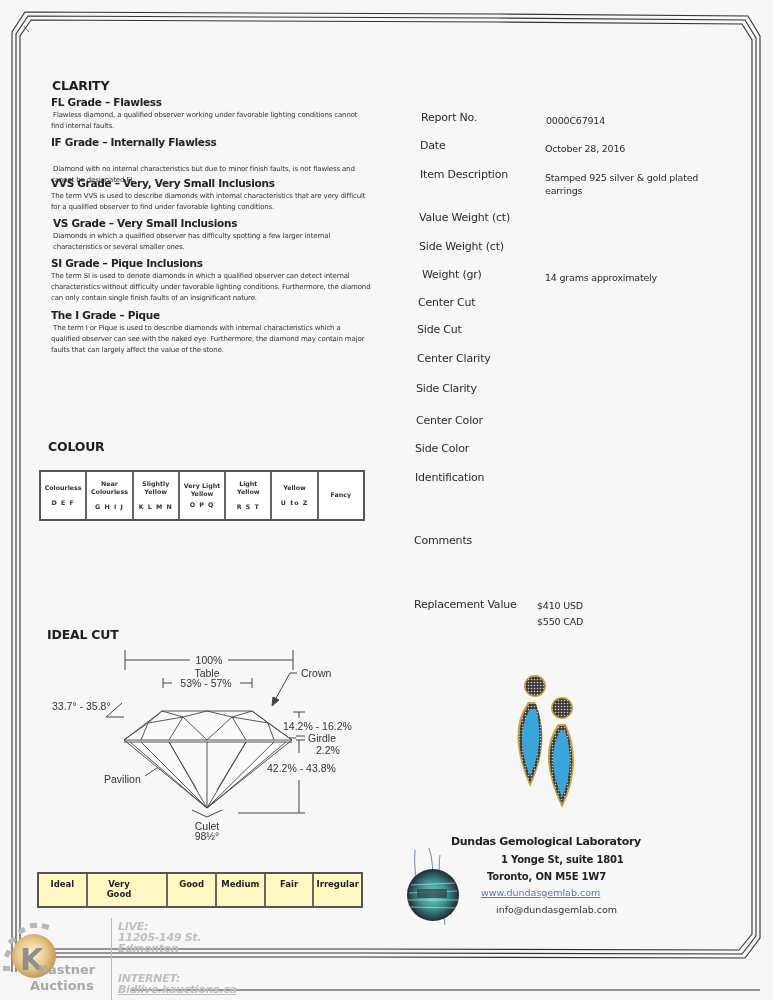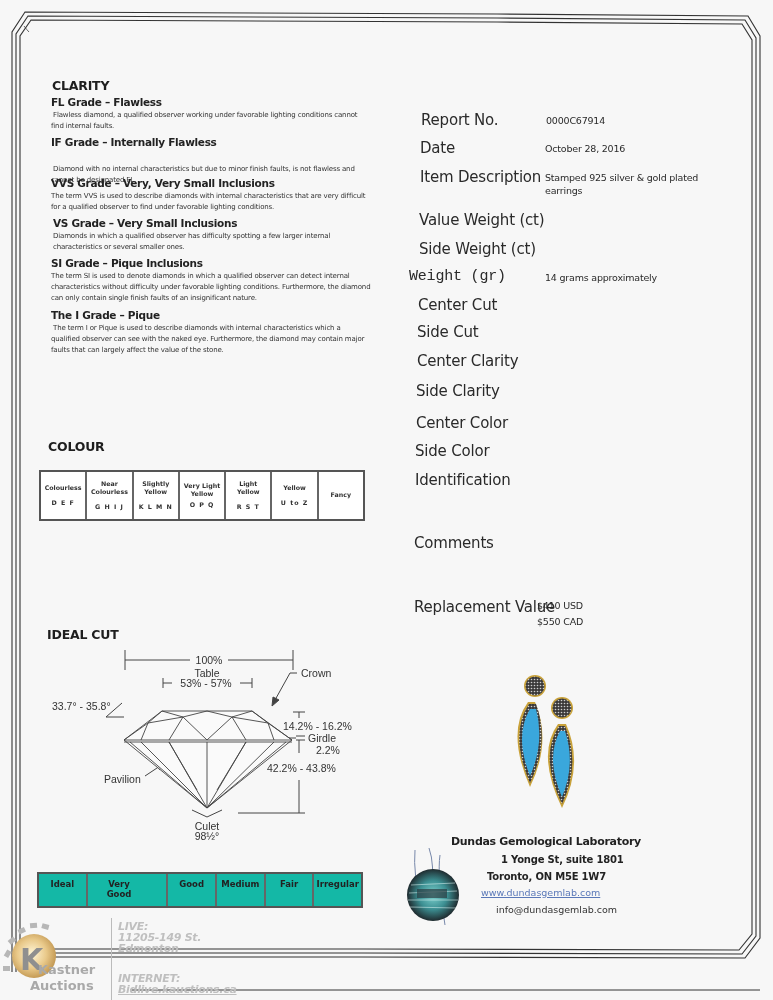--- a/index.html
+++ b/index.html
@@ -15,26 +15,26 @@
     .h-grade { font-family: "DejaVu Sans", sans-serif; font-weight: bold; font-size: 10.5px; color: #222; letter-spacing: -0.3px; }
     .p-grade { font-family: "DejaVu Sans", sans-serif; font-size: 7px; line-height: 11px; color: #333; width: 320px; letter-spacing: -0.15px; }
 
     
     .colour-table { position: absolute; left: 39px; top: 470px; width: 322px; height: 47px; border: 2px solid #555; display: flex; background: #fff; }
     .colour-cell { flex: 1; border-left: 2px solid #666; display: flex; flex-direction: column; align-items: center; justify-content: center; text-align: center; font-family: "DejaVu Sans", sans-serif; font-weight: bold; font-size: 6.3px; line-height: 8.6px; color: #333; padding: 0 1px; }
     .colour-cell:first-child { border-left: none; }
     .colour-cell .grade { margin-top: 6px; letter-spacing: 1px; }
 
     
-    .cut-table { position: absolute; left: 37px; top: 872px; width: 322px; height: 32px; border: 2px solid #555; display: flex; background: #14b8a6; }
+    .cut-table { position: absolute; left: 37px; top: 872px; width: 322px; height: 32px; border: 2px solid #555; display: flex; background: #fef9c3; }
     .cut-cell { flex: 1; border-left: 2px solid #666; text-align: center; font-family: "DejaVu Sans", sans-serif; font-weight: bold; font-size: 8.5px; line-height: 10px; padding-top: 5px; color: #222; }
     .cut-cell:first-child { border-left: none; }
 
     
-    .field-label { font-family: "DejaVu Sans", sans-serif; font-size: 15px; color: #2a2a2a; letter-spacing: -0.2px; }
+    .field-label { font-family: "DejaVu Sans", sans-serif; font-size: 11px; color: #2a2a2a; letter-spacing: -0.2px; }
     .field-value { font-family: "DejaVu Sans", sans-serif; font-size: 9.5px; color: #2a2a2a; line-height: 13px; letter-spacing: -0.2px; }
 
     .lab-name { font-family: "DejaVu Sans", sans-serif; font-weight: bold; font-size: 11px; color: #222; letter-spacing: -0.3px; }
     .lab-line { font-family: "DejaVu Sans", sans-serif; font-weight: bold; font-size: 10px; color: #222; letter-spacing: -0.2px; }
     .lab-link { font-family: "DejaVu Sans", sans-serif; font-size: 9.5px; color: #5a78b8; text-decoration: underline; }
     .lab-email { font-family: "DejaVu Sans", sans-serif; font-size: 9.5px; color: #333; }
 
     .diag-text { font-family: "Liberation Sans", sans-serif; font-size: 10.5px; fill: #333; }
 
     .footer-info { font-family: "DejaVu Sans", sans-serif; font-style: italic; font-weight: bold; color: #bfbfbf; font-size: 11px; line-height: 11px; letter-spacing: -0.3px; }
@@ -202,21 +202,21 @@
 
   <div class="abs field-label" style="left:420px; top:139px;">Date</div>
   <div class="abs field-value" style="left:545px; top:142px;">October 28, 2016</div>
 
   <div class="abs field-label" style="left:420px; top:168px;">Item Description</div>
   <div class="abs field-value" style="left:545px; top:171px; width:175px;">Stamped 925 silver &amp; gold plated earrings</div>
 
   <div class="abs field-label" style="left:419px; top:211px;">Value Weight (ct)</div>
   <div class="abs field-label" style="left:419px; top:240px;">Side Weight (ct)</div>
 
-  <div class="abs field-label" style="left:409px; top:268px;font-family:Liberation Mono, monospace;">Weight (gr)</div>
+  <div class="abs field-label" style="left:422px; top:268px;">Weight (gr)</div>
   <div class="abs field-value" style="left:545px; top:271px;">14 grams approximately</div>
 
   <div class="abs field-label" style="left:418px; top:296px;">Center Cut</div>
   <div class="abs field-label" style="left:417px; top:323px;">Side Cut</div>
   <div class="abs field-label" style="left:417px; top:352px;">Center Clarity</div>
   <div class="abs field-label" style="left:416px; top:382px;">Side Clarity</div>
   <div class="abs field-label" style="left:416px; top:414px;">Center Color</div>
   <div class="abs field-label" style="left:415px; top:442px;">Side Color</div>
 
   <div class="abs field-label" style="left:415px; top:471px;">Identification</div>

